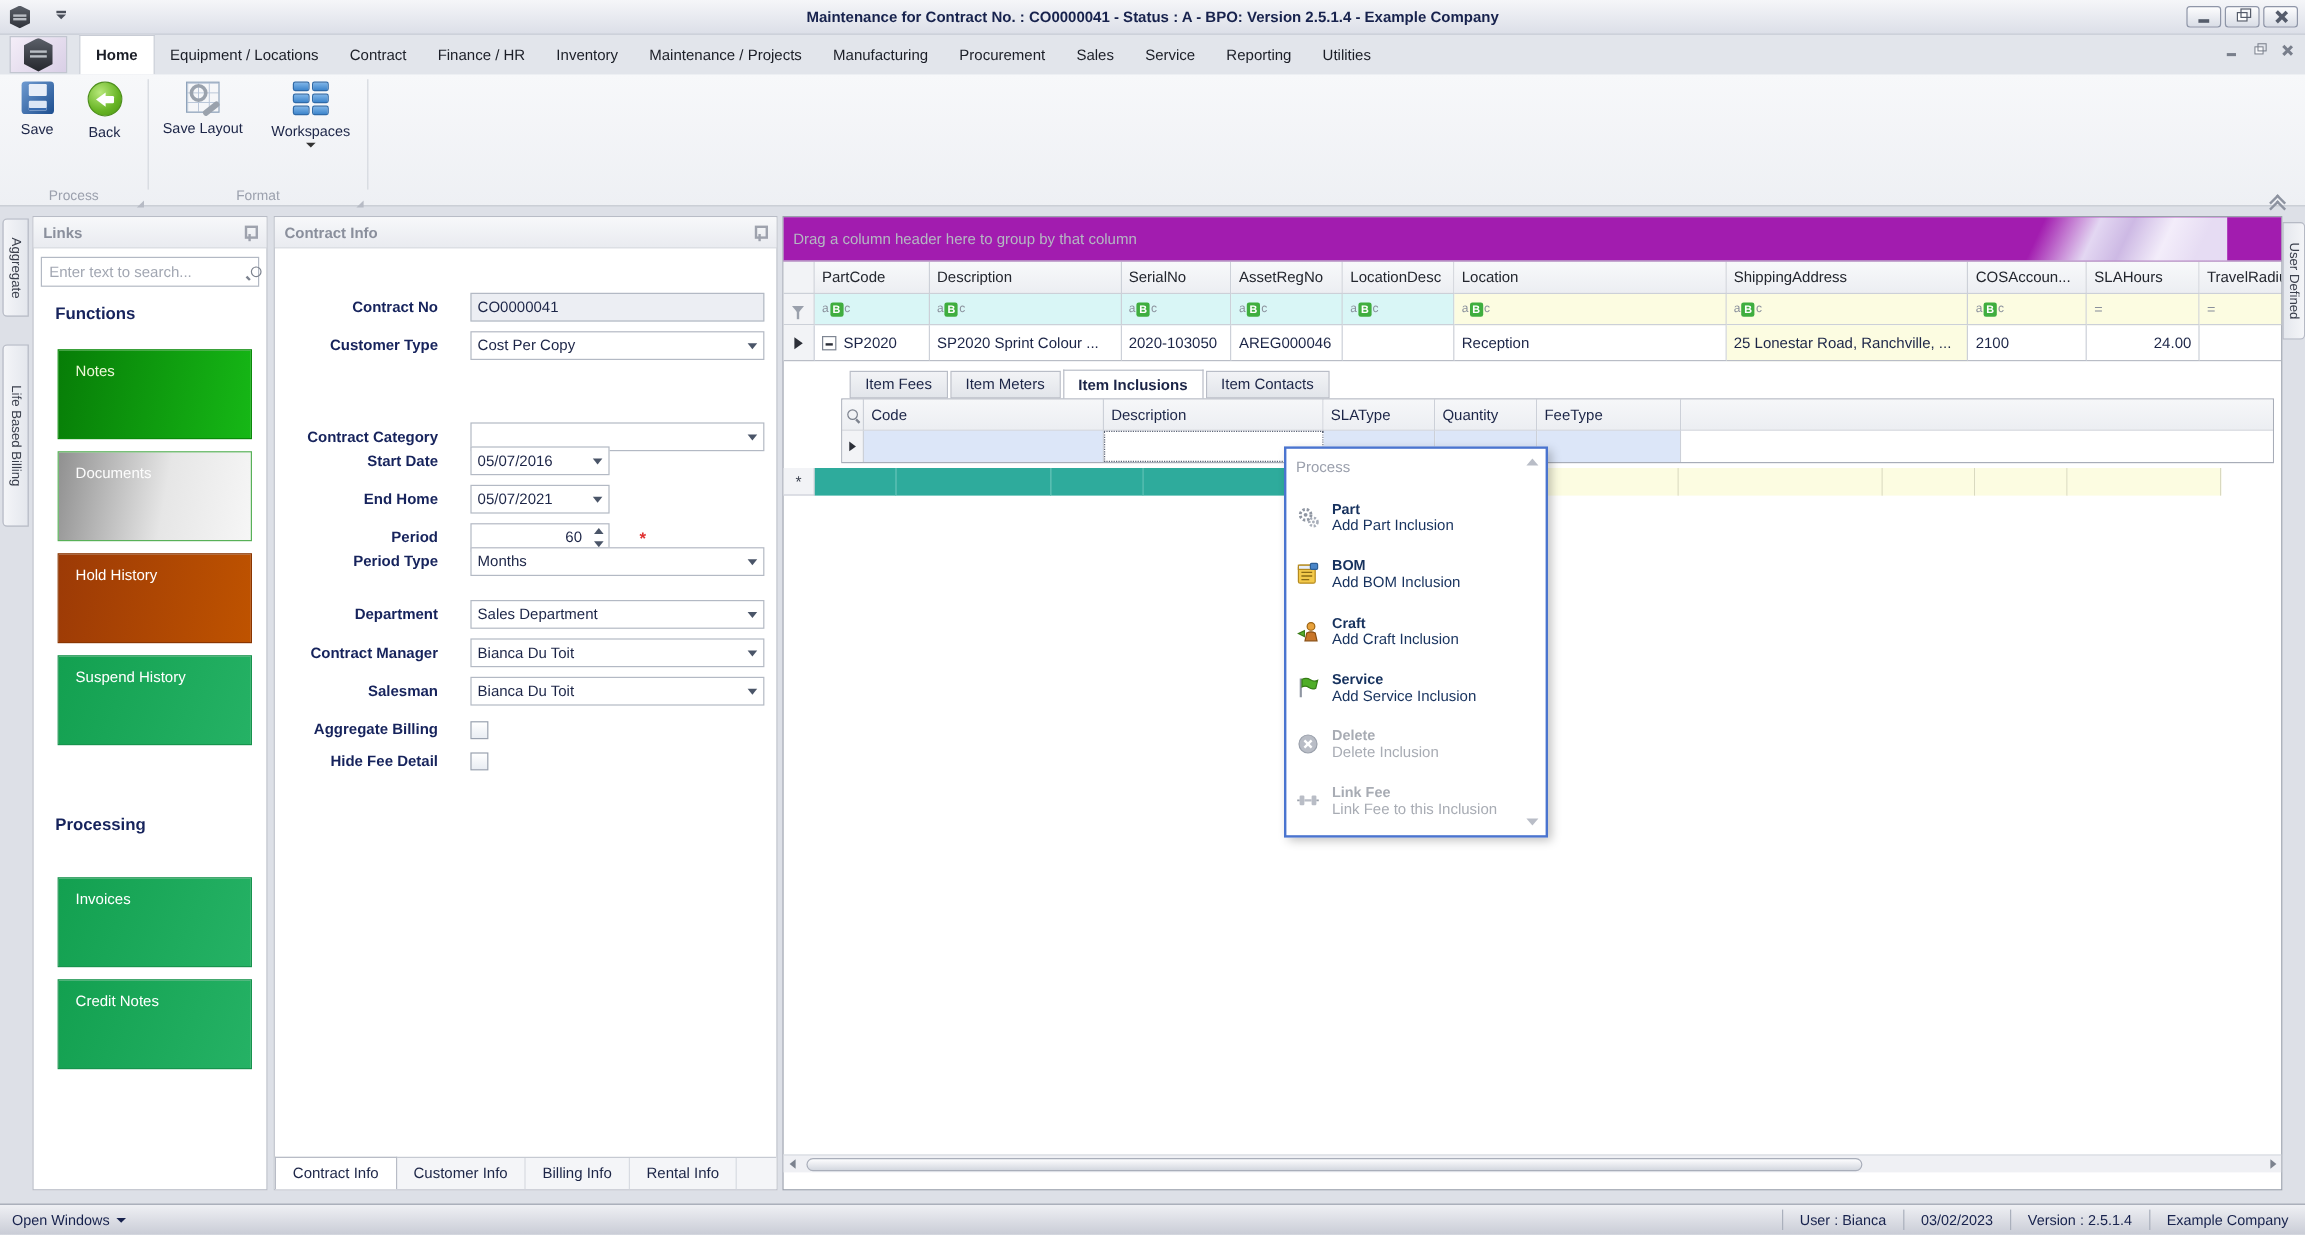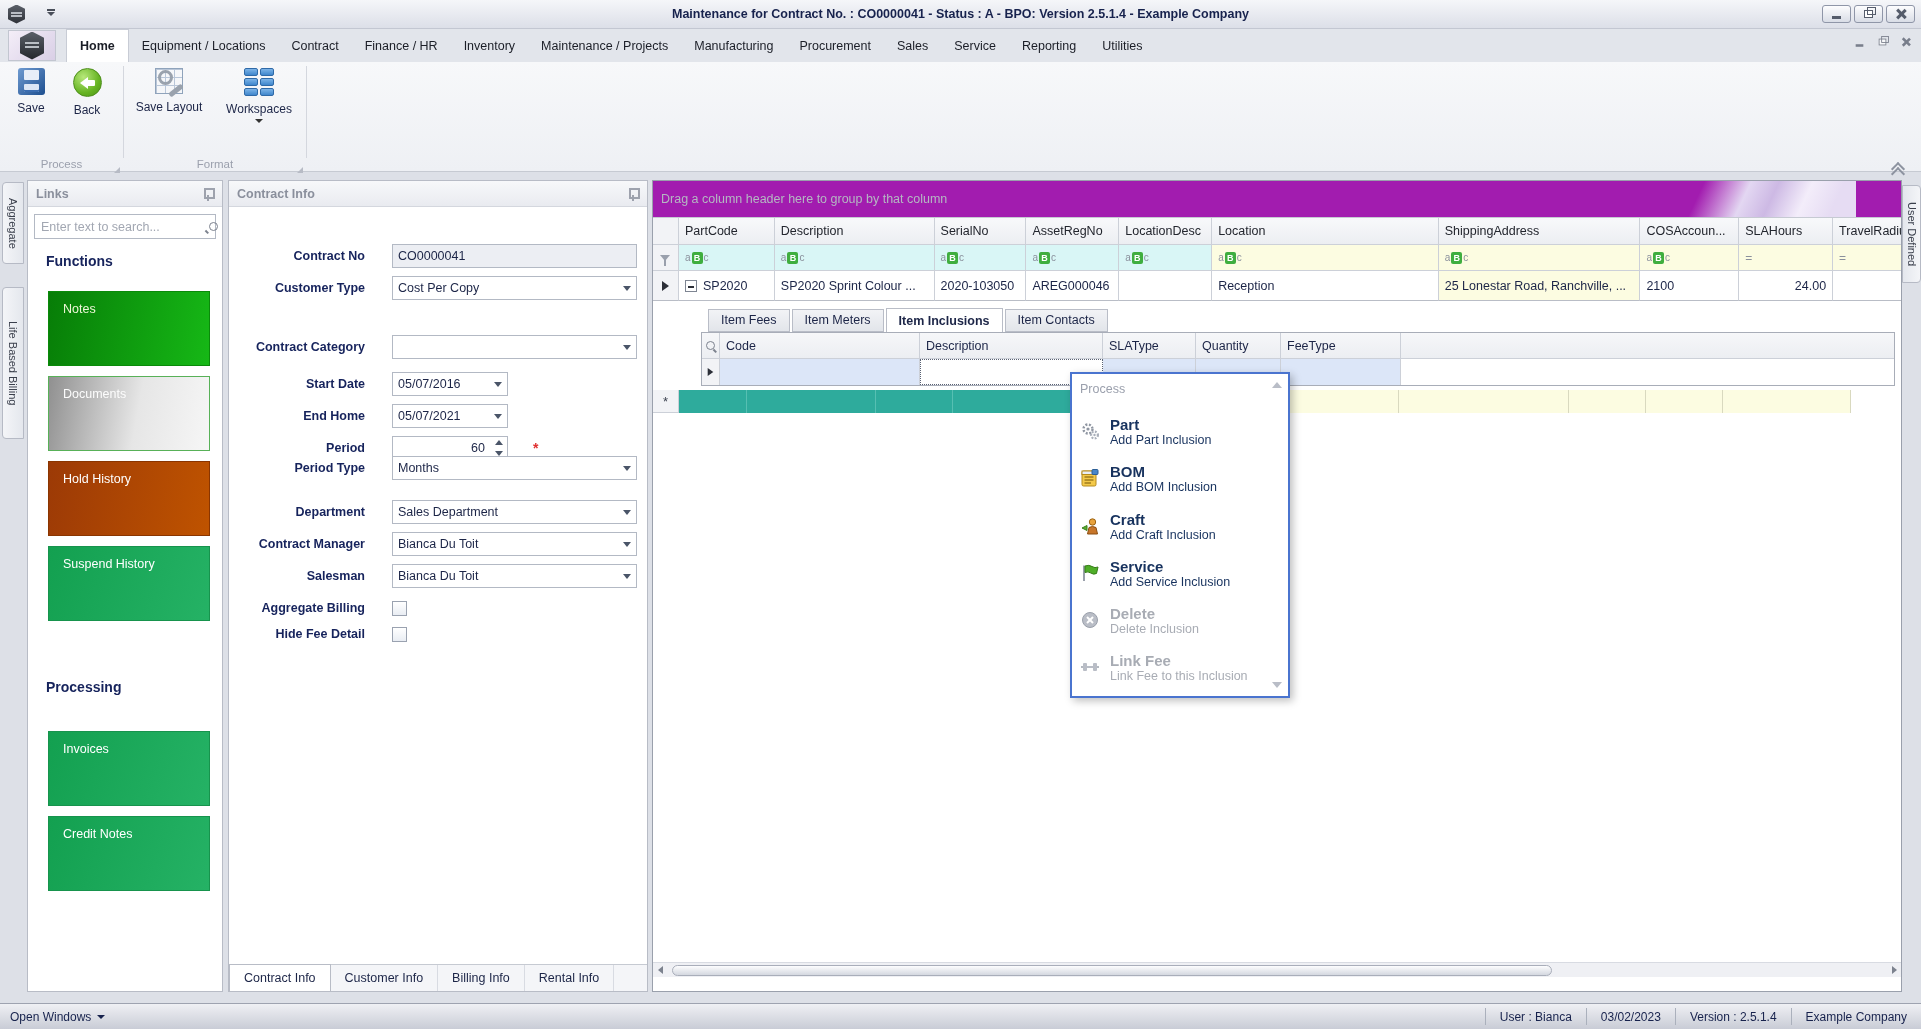--- a/index.html
+++ b/index.html
@@ -183,21 +183,21 @@
   .tri-l { width:0;height:0;border-top:4px solid transparent;border-bottom:4px solid transparent;border-right:5px solid #7c828e;}
   .tri-r { width:0;height:0;border-top:4px solid transparent;border-bottom:4px solid transparent;border-left:5px solid #7c828e; margin-left:auto; margin-right:4px;}
 
   
   .popup { position:absolute; left:1070px; top:372px; width:220px; height:326px; background:#fff;
     border:2px solid #4a74cf; box-shadow:3px 3px 8px rgba(0,0,0,.25); z-index:50; }
   .popup-header { height:24px; display:flex; align-items:center; padding:6px 8px 0; color:#9ba0ad; font-size:12.5px; }
   .popup-scroll-up { position:absolute; right:6px; top:8px; width:0;height:0; border-left:5px solid transparent; border-right:5px solid transparent; border-bottom:6px solid #b9bdc7;}
   .popup-scroll-dn { position:absolute; right:6px; bottom:8px; width:0;height:0; border-left:5px solid transparent; border-right:5px solid transparent; border-top:6px solid #b9bdc7;}
   .pitem { position:absolute; left:8px; width:200px; height:34px; display:flex; align-items:center; gap:10px; cursor:pointer;}
-  .pitem .txt .t1 { font-weight:bold; color:#17325e; font-size:15px; }
+  .pitem .txt .t1 { font-weight:bold; color:#17325e; font-size:12px; }
   .pitem .txt .t2 { color:#17325e; font-size:12.5px; }
   .pitem.disabled .t1, .pitem.disabled .t2 { color:#a8acb4; }
   .picon { width:20px; height:20px; flex:none; display:flex; align-items:center; justify-content:center; }
 
   
   .statusbar { position:absolute; left:0; bottom:0; width:1921px; height:26px;
     background:linear-gradient(#eff0f4,#c9ccd6); border-top:1px solid #9ea3b0;
     display:flex; align-items:center; font-size:12px; color:#17224d; }
   .sb-left { margin-left:10px; display:flex; align-items:center; gap:6px; }
   .sb-right { margin-left:auto; display:flex; align-items:center; height:100%; }
@@ -323,21 +323,21 @@
       </div>
   </div>
   <div class="frow" style="top:95px;">
     <div class="flabel">Customer Type</div>
     <div class="fctrl" style="width:245px;">
         <span>Cost Per Copy</span>
         <span class="dd"></span>
       </div>
     <span class="req">*</span>
   </div>
-  <div class="frow" style="top:154px;justify-content:center;">
+  <div class="frow" style="top:171px;justify-content:center;">
     <div class="flabel">Contract Category</div>
     <div class="fctrl" style="width:245px;">
         <span></span>
         <span class="dd"></span>
       </div>
   </div>
   <div class="frow" style="top:191px;">
     <div class="flabel">Start Date</div>
     <div class="fctrl" style="width:116px;">
         <span>05/07/2016</span>

